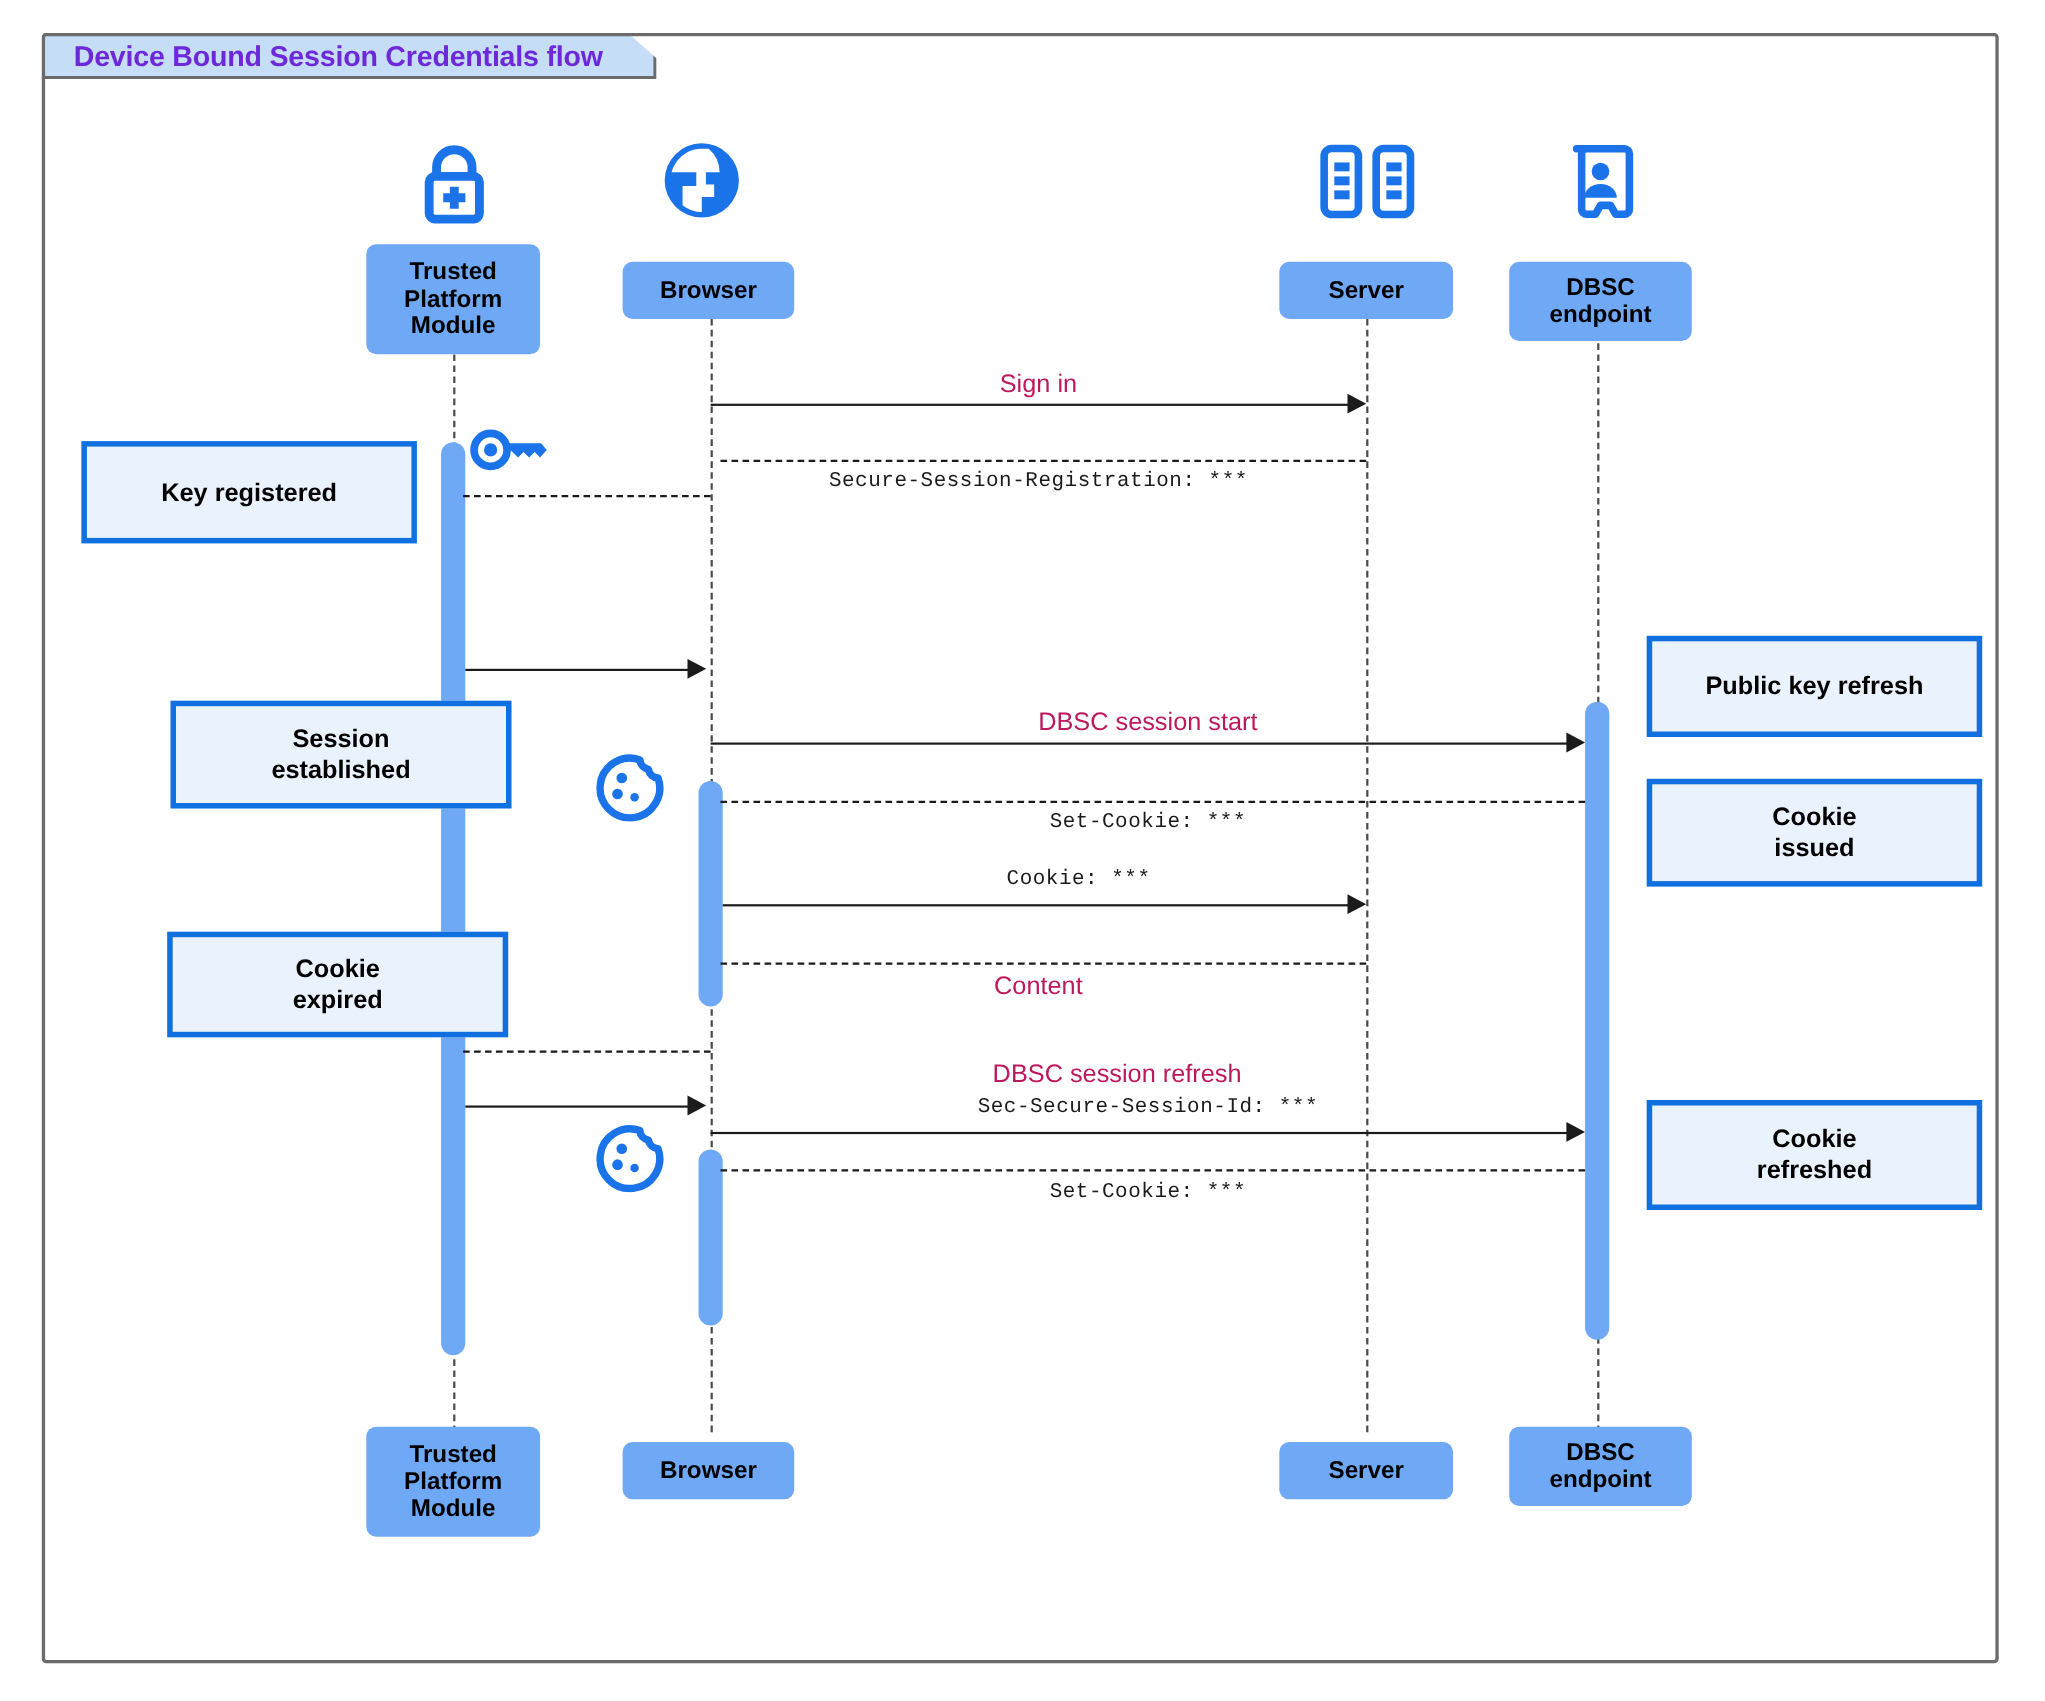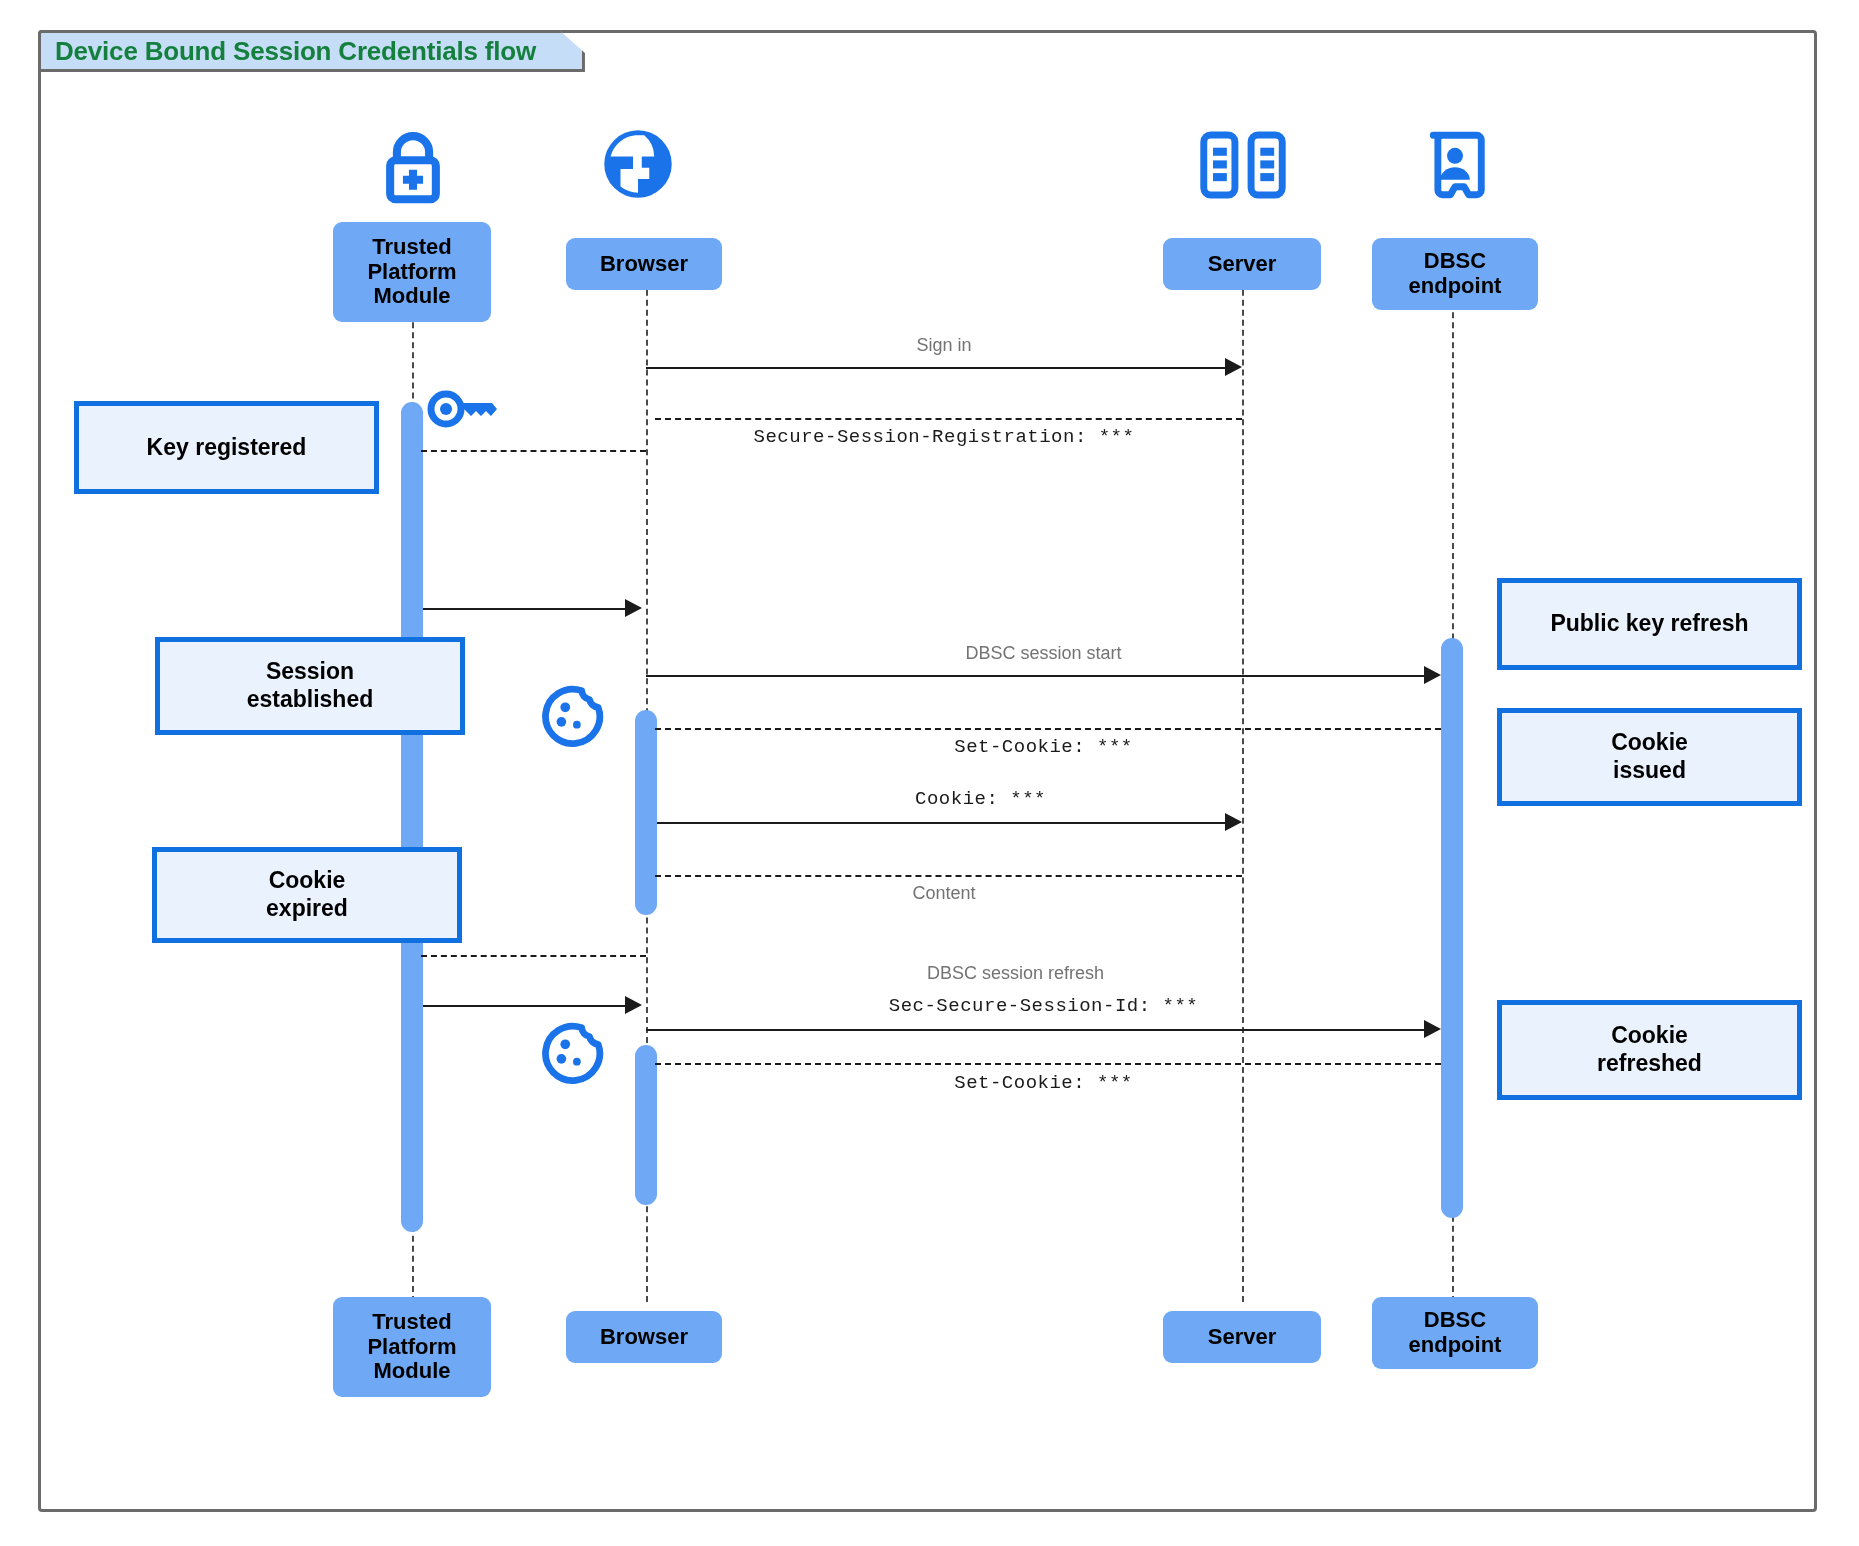--- a/index.html
+++ b/index.html
@@ -29,26 +29,26 @@
   }
   .frame-title {
     position: absolute;
     left: 38px;
     top: 30px;
     height: 42px;
     box-sizing: border-box;
     background: #c5ddf6;
     border: 3px solid #6b6b6b;
     border-top-left-radius: 4px;
-    padding: 0 46px 0 14px;
+    padding: 0 46px 0 26px;
     display: flex;
     align-items: center;
     font-size: 26px;
     font-weight: bold;
-    color: #15803d;
+    color: #6d28d9;
     letter-spacing: -0.2px;
     clip-path: polygon(0 0, calc(100% - 26px) 0, 100% 55%, 100% 100%, 0 100%);
   }
   
   .participant {
     position: absolute;
     background: #6fa8f5;
     border-radius: 9px;
     color: #000;
     font-weight: bold;
@@ -105,22 +105,22 @@
     position: absolute;
     width: 0; height: 0;
   }
   .arrow-solid-r {
     border-top: 9px solid transparent;
     border-bottom: 9px solid transparent;
     border-left: 17px solid #1b1b1b;
   }
   .msg-label {
     position: absolute;
-    font-size: 18px;
-    color: #737373;
+    font-size: 23px;
+    color: #be185d;
     white-space: nowrap;
     text-align: center;
   }
   .msg-label.mono {
     font-family: "Liberation Mono", "DejaVu Sans Mono", monospace;
     color: #1b1b1b;
     font-size: 19px;
     letter-spacing: 0.5px;
     text-align: center;
   }

